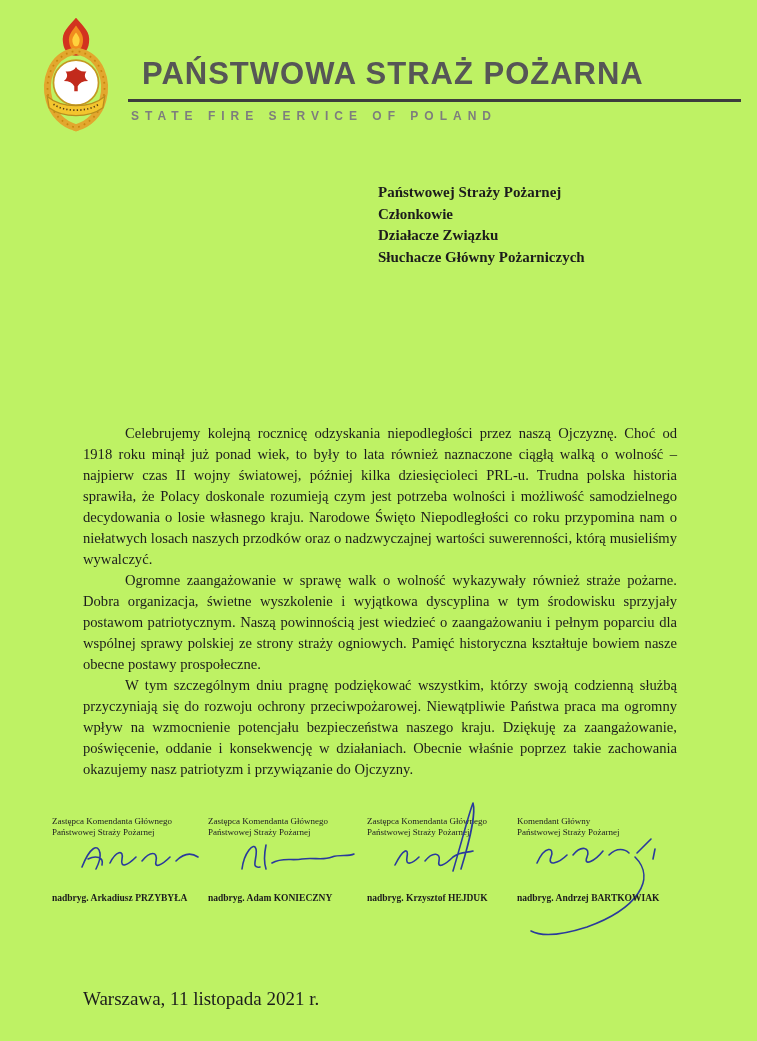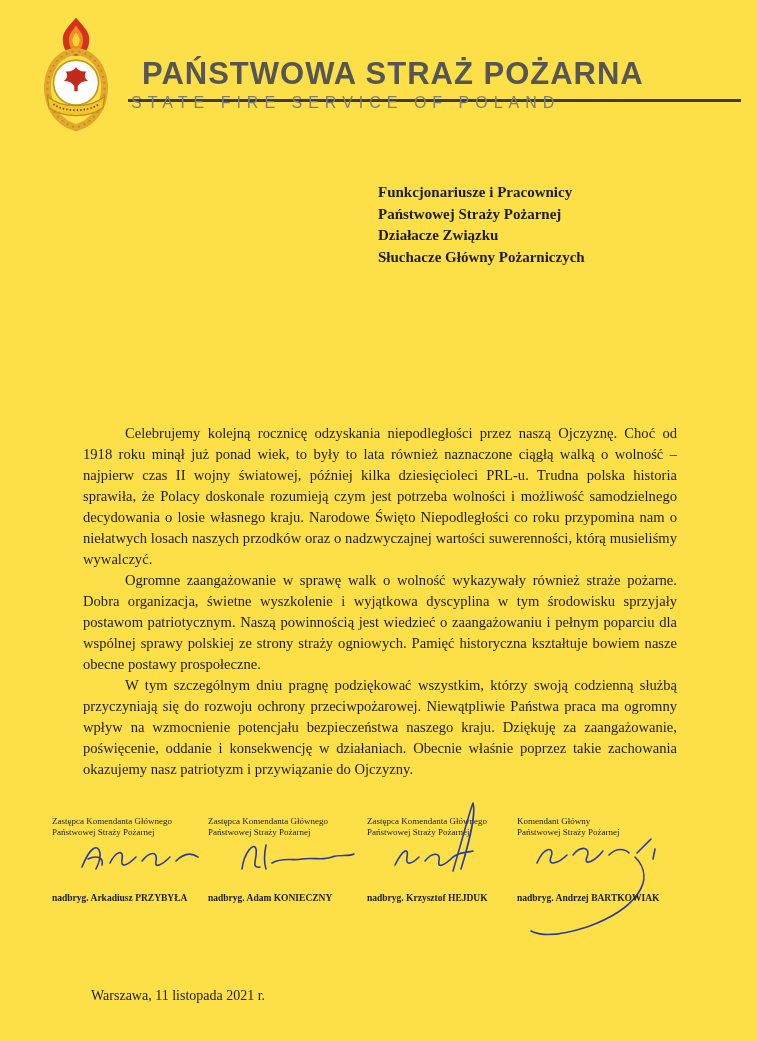--- a/index.html
+++ b/index.html
@@ -1,31 +1,31 @@
 <!DOCTYPE html>
 <html><head>
 <meta charset="utf-8">
 <style>
   * { margin:0; padding:0; box-sizing:border-box; }
   html,body { background:#ffffff; }
   body { width:757px; height:1041px; position:relative; font-family:"Liberation Serif", serif; color:#1c1c1c; }
-  .page { position:absolute; inset:0; width:757px; height:1041px; background:#fde047; overflow:hidden; }
+  .page { position:absolute; inset:0; width:757px; height:1041px; background:#bef264; overflow:hidden; }
 
   
   .emblem { position:absolute; left:37px; top:8px; width:78px; height:132px; }
   .org-title {
     position:absolute; left:142px; top:56px;
     font-family:"Liberation Sans", sans-serif; font-weight:700;
     font-size:31px; letter-spacing:1px; color:#565656; white-space:nowrap;
   }
   .head-rule { position:absolute; left:128px; top:99px; width:613px; height:3px; background:#3d3d3d; }
   .org-subtitle {
-    position:absolute; left:131px; top:94px;
-    font-family:"Liberation Sans", sans-serif; font-weight:400;
-    font-size:16px; letter-spacing:6px; color:#7d7d7d; white-space:nowrap;
+    position:absolute; left:131px; top:109px;
+    font-family:"Liberation Sans", sans-serif; font-weight:700;
+    font-size:12px; letter-spacing:6px; color:#7d7d7d; white-space:nowrap;
   }
 
   
   .addressees { position:absolute; left:378px; top:182px; font-weight:700; font-size:15px; line-height:21.5px; }
 
   
   .body-text { position:absolute; left:83px; top:423px; width:594px; font-size:14.6px; line-height:21px; text-align:justify; }
   .body-text p { text-indent:42px; }
 
   
@@ -33,21 +33,21 @@
   .sig-col.c1 { left:52px; }
   .sig-col.c2 { left:208px; }
   .sig-col.c3 { left:367px; }
   .sig-col.c4 { left:517px; }
   .sig-title { font-size:9px; line-height:10.5px; color:#222; }
   .sig-ink { display:block; margin:2px auto 0 auto; overflow:visible; }
   .sig-ink path { fill:none; stroke-width:1.6px; stroke-linecap:round; stroke-linejoin:round; }
   .sig-name { font-size:9.5px; font-weight:700; margin-top:18px; white-space:nowrap; }
 
   
-  .dateline { position:absolute; left:91px; top:988px; font-size:14px; }
+  .dateline { position:absolute; left:83px; top:988px; font-size:19px; }
 </style>
 </head>
 <body>
 
 <div class="page">
 
   <header>
     <div class="emblem">
       <svg viewBox="0 0 90 132" width="78" height="132" aria-hidden="true">
 
@@ -66,22 +66,22 @@
         <path d="M12 92 C28 106 62 106 78 92 L76 105 C60 117 30 117 14 105 Z" fill="#f3c52e" stroke="#b98d1d" stroke-width="1.5"></path>
         <path d="M19 101 C32 110 58 110 71 101" stroke="#5a3d12" stroke-width="2" stroke-dasharray="1.5 2.5" fill="none"></path>
       </svg>
     </div>
     <h1 class="org-title">PAŃSTWOWA STRAŻ POŻARNA</h1>
     <div class="head-rule"></div>
     <div class="org-subtitle">STATE FIRE SERVICE OF POLAND</div>
   </header>
 
   <section class="addressees">
-    <p>Funkcjonariusze i Pracownicy</p>
     <p>Państwowej Straży Pożarnej</p>
+    <p>Członkowie</p>
     <p>Działacze Związku</p>
     <p>Słuchacze Główny Pożarniczych</p>
   </section>
 
   <section class="body-text">
     <p>Celebrujemy kolejną rocznicę odzyskania niepodległości przez naszą Ojczyznę. Choć od 1918 roku minął już ponad wiek, to były to lata również naznaczone ciągłą walką o wolność – najpierw czas II wojny światowej, później kilka dziesięcioleci PRL-u. Trudna polska historia sprawiła, że Polacy doskonale rozumieją czym jest potrzeba wolności i możliwość samodzielnego decydowania o losie własnego kraju. Narodowe Święto Niepodległości co roku przypomina nam o niełatwych losach naszych przodków oraz o nadzwyczajnej wartości suwerenności, którą musieliśmy wywalczyć.</p>
     <p>Ogromne zaangażowanie w sprawę walk o wolność wykazywały również straże pożarne. Dobra organizacja, świetne wyszkolenie i wyjątkowa dyscyplina w tym środowisku sprzyjały postawom patriotycznym. Naszą powinnością jest wiedzieć o zaangażowaniu i pełnym poparciu dla wspólnej sprawy polskiej ze strony straży ogniowych. Pamięć historyczna kształtuje bowiem nasze obecne postawy prospołeczne.</p>
     <p>W tym szczególnym dniu pragnę podziękować wszystkim, którzy swoją codzienną służbą przyczyniają się do rozwoju ochrony przeciwpożarowej. Niewątpliwie Państwa praca ma ogromny wpływ na wzmocnienie potencjału bezpieczeństwa naszego kraju. Dziękuję za zaangażowanie, poświęcenie, oddanie i konsekwencję w działaniach. Obecnie właśnie poprzez takie zachowania okazujemy nasz patriotyzm i przywiązanie do Ojczyzny.</p>
   </section>
 

